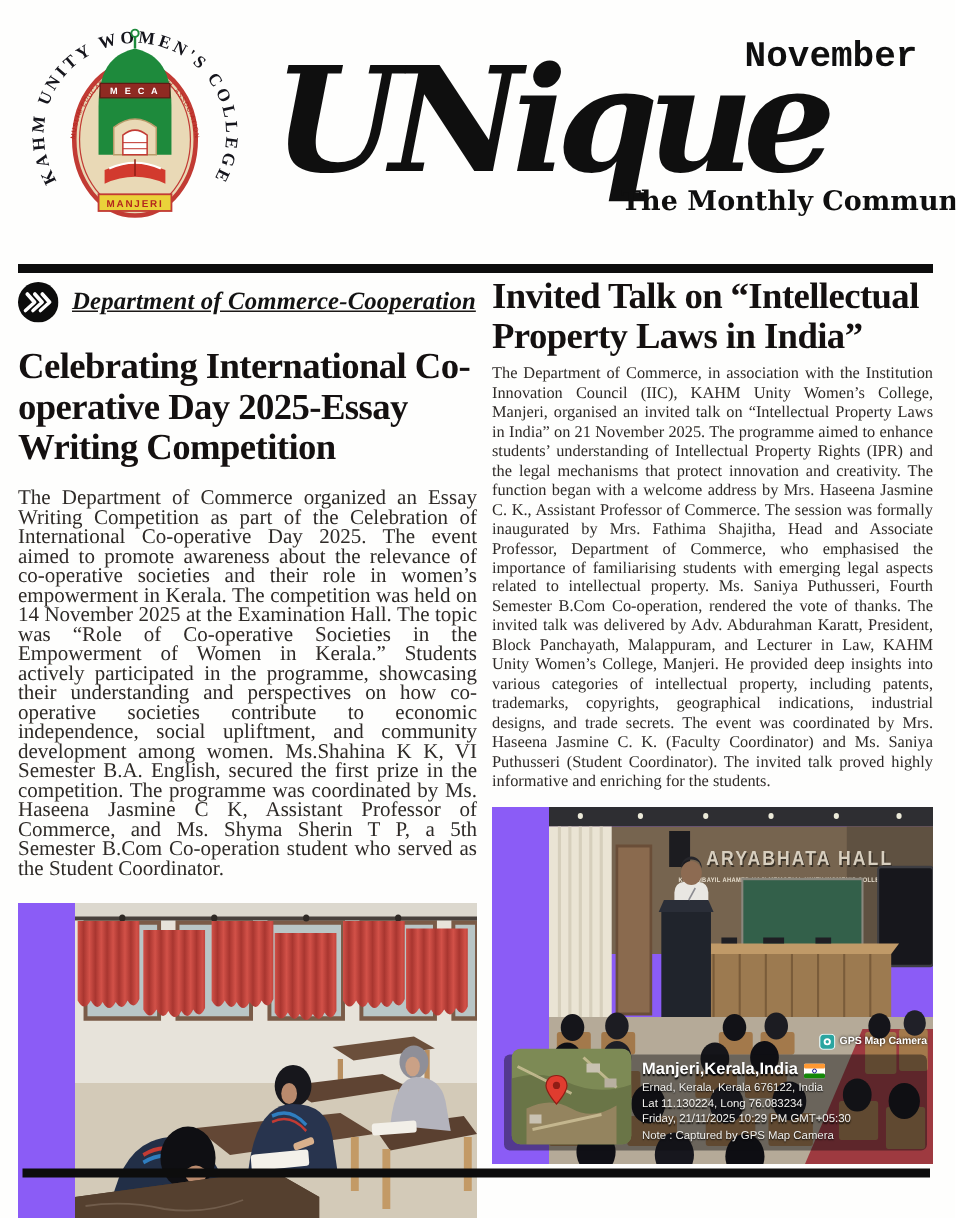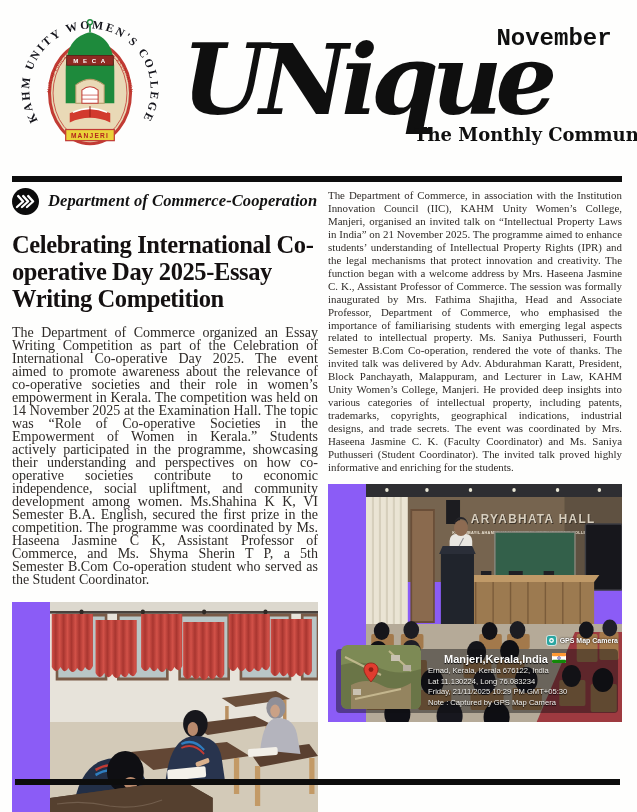--- a/index.html
+++ b/index.html
@@ -29,21 +29,21 @@
     font-family:Liberation Mono, monospace; font-weight:bold; font-size:24px; line-height:33px; color:#0f0f0f;
   }
   .rule { position:absolute; background:#0d0d0d; }
   .rule-top    { left:12px;  top:176px; width:610px; height:6px; }
   .rule-bottom { left:15px;  top:779px; width:605px; height:6px; }
 
   
   .col-left  { position:absolute; left:12px;  top:187px; width:306px; }
   .col-right { position:absolute; left:328px; top:184px; width:294px; }
 
-  .section-header { display:flex; align-items:center; gap:9px; height:28px; }
+  .section-header { display:flex; align-items:center; gap:9px; height:28px;text-decoration:underline; }
   .chevron-badge  { width:27px; height:27px; flex:0 0 auto; }
   .section-label  {
     font-style:italic; font-weight:bold; font-size:16.5px; color:#131313;
     letter-spacing:0.1px;
   }
   h1.headline {
     font-weight:bold; font-size:24.5px; line-height:27px; letter-spacing:-0.4px;
     color:#141010; margin-top:16px;
   }
   .col-right h1.headline { margin-top:0; }
@@ -66,23 +66,23 @@
     color:#fff; font:bold 7px "Liberation Sans", sans-serif;
     text-shadow:0 0 2px #000; margin-bottom:3px;
   }
   .gps-main {
     display:flex; align-items:flex-start; gap:7px;
     background:rgba(15,15,18,0.45); border-radius:4px; padding:4px 5px;
   }
   .gps-map { width:80px; height:64px; border-radius:6px; flex:0 0 auto; margin-top:-8px; }
   .gps-text { font-family:"Liberation Sans", sans-serif; }
   .gps-place {
-    display:flex; align-items:flex-start; gap:4px;
+    display:flex; align-items:flex-end; gap:4px;
     font:bold 11px "Liberation Sans", sans-serif; color:#ffffff;
-    text-shadow:0 1px 1px #000; margin-bottom:1px;margin-left:16px;
+    text-shadow:0 1px 1px #000; margin-bottom:1px;
   }
   .gps-line { font:7.6px/1.42 "Liberation Sans", sans-serif; color:#f2f1ee; text-shadow:0 1px 1px #000; }
 </style>
 </head>
 <body>
 
 <div class="page">
 
   <header class="masthead">
 
@@ -236,20 +236,21 @@
           <ellipse cx="92" cy="181" rx="8" ry="6" fill="#b98a6d"></ellipse>
           <path d="M0,196 L150,178 L186,196 L40,218 Z" fill="#4f3a2c"></path>
           <path d="M0,196 L150,178 L186,196 L186,231 L0,231 Z" fill="#55402f"></path>
           <path d="M8,202 q30,-4 60,2 q30,4 60,-6" stroke="#7d6a58" stroke-width="1.2" fill="none" opacity="0.7"></path>
         </g>
       </svg>
     </figure>
   </section>
 
   <section class="col-right">
+    <h1 class="headline">Invited Talk on “Intellectual Property Laws in India”</h1>
     <p class="article-body">The Department of Commerce, in association with the Institution Innovation Council (IIC), KAHM Unity Women’s College, Manjeri, organised an invited talk on “Intellectual Property Laws in India” on 21 November 2025. The programme aimed to enhance students’ understanding of Intellectual Property Rights (IPR) and the legal mechanisms that protect innovation and creativity. The function began with a welcome address by Mrs. Haseena Jasmine C. K., Assistant Professor of Commerce. The session was formally inaugurated by Mrs. Fathima Shajitha, Head and Associate Professor, Department of Commerce, who emphasised the importance of familiarising students with emerging legal aspects related to intellectual property. Ms. Saniya Puthusseri, Fourth Semester B.Com Co-operation, rendered the vote of thanks. The invited talk was delivered by Adv. Abdurahman Karatt, President, Block Panchayath, Malappuram, and Lecturer in Law, KAHM Unity Women’s College, Manjeri. He provided deep insights into various categories of intellectual property, including patents, trademarks, copyrights, geographical indications, industrial designs, and trade secrets. The event was coordinated by Mrs. Haseena Jasmine C. K. (Faculty Coordinator) and Ms. Saniya Puthusseri (Student Coordinator). The invited talk proved highly informative and enriching for the students.</p>
 
     <figure class="photo photo-seminar">
       <svg class="scene" viewBox="0 0 294 238" preserveAspectRatio="none" aria-hidden="true">
 
         <rect x="0" y="0" width="294" height="13" fill="#2e2e32"></rect>
         <g fill="#ecead9">
           <circle cx="24" cy="6" r="2"></circle>
             <circle cx="70" cy="6" r="2"></circle>
             <circle cx="120" cy="6" r="2"></circle>

